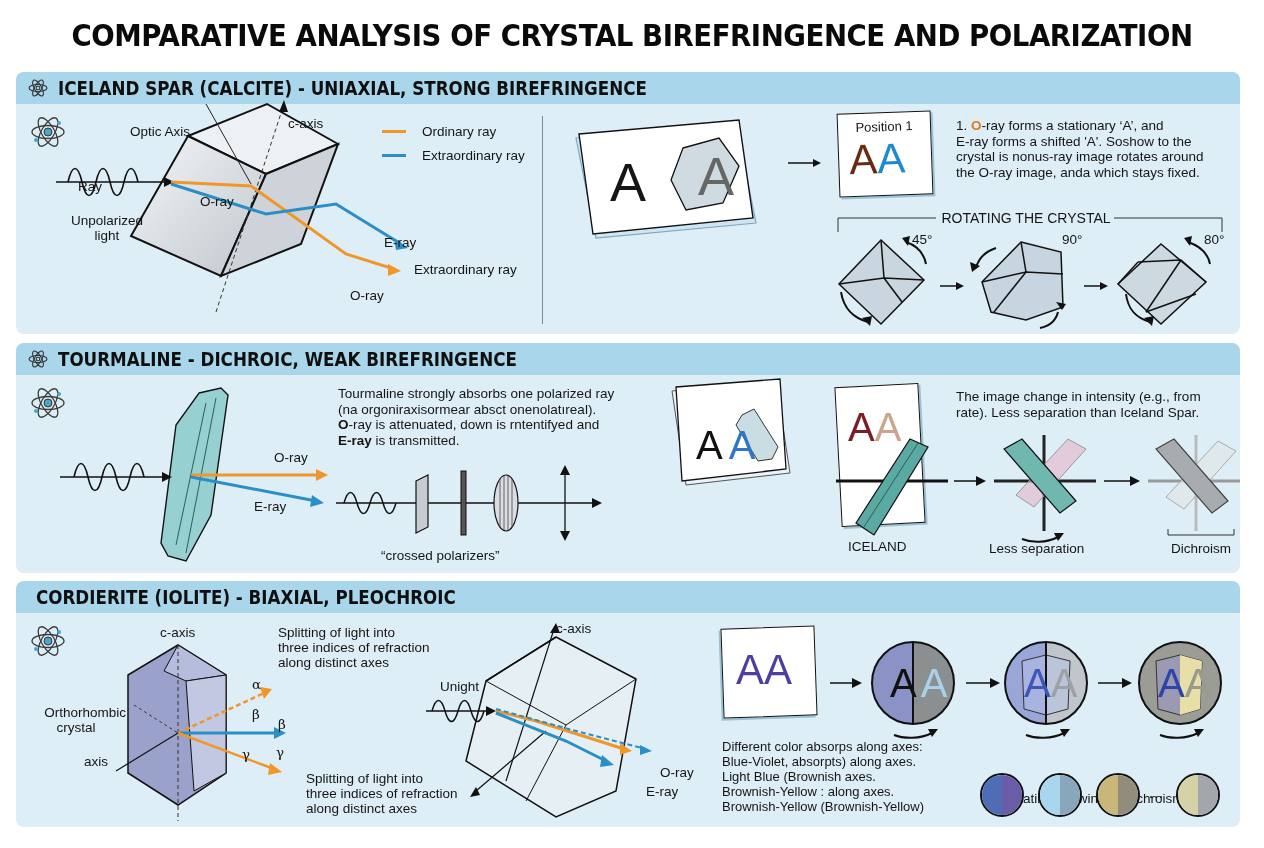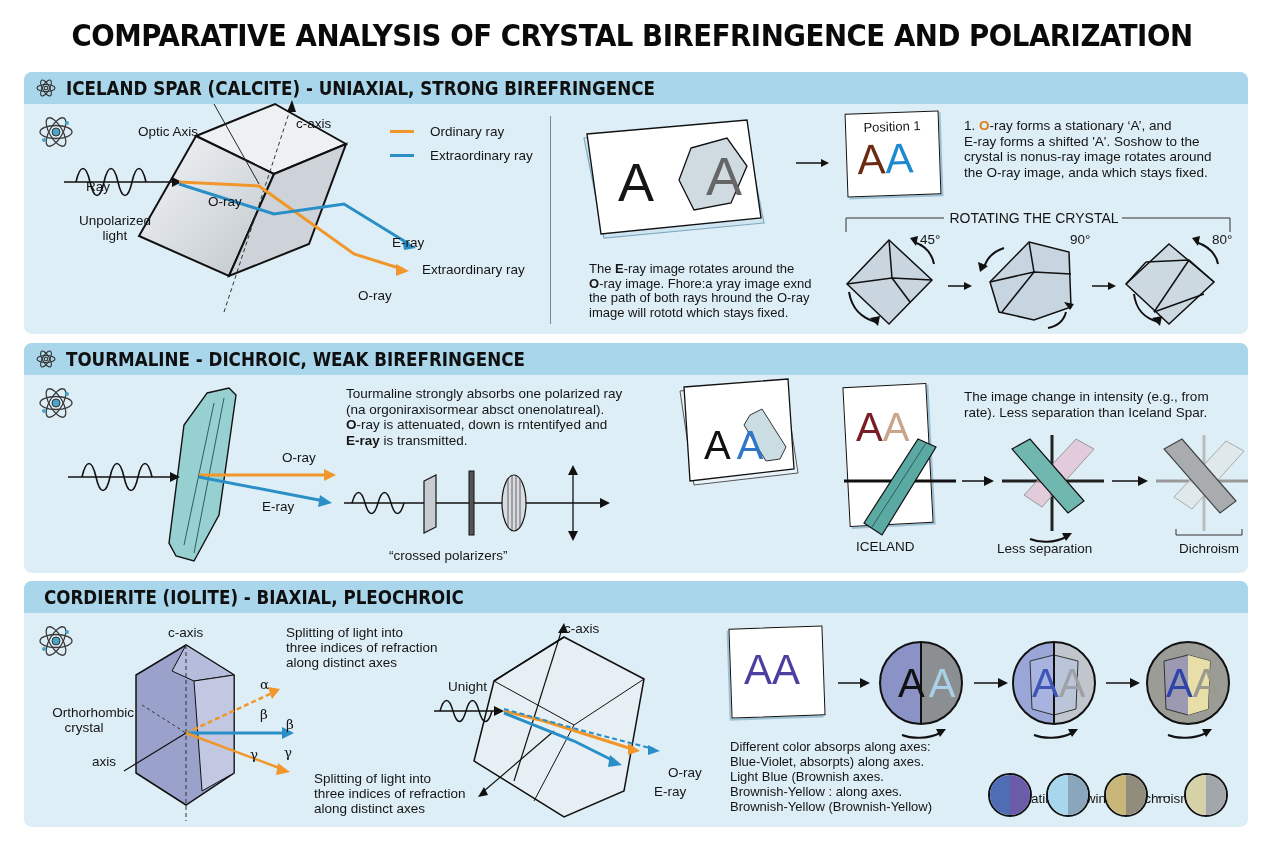--- a/index.html
+++ b/index.html
@@ -1,18 +1,18 @@
 <!DOCTYPE html>
 <html><head>
 <meta charset="utf-8">
 <style>
   html,body{margin:0;padding:0;background:#ffffff;}
   body{width:1264px;height:848px;position:relative;overflow:hidden;font-family:"Liberation Sans",sans-serif;color:#111;}
   .title{position:absolute;left:0;top:18px;width:1264px;text-align:center;font-family:"DejaVu Sans",sans-serif;font-weight:bold;font-size:30px;letter-spacing:-0.5px;color:#0a0a0a;transform:scaleX(0.92);}
-  .panel{position:absolute;left:24px;width:1224px;background:#deeef6;border-radius:8px;overflow:hidden;}
+  .panel{position:absolute;left:16px;width:1224px;background:#deeef6;border-radius:8px;overflow:hidden;}
   .panel-head{height:32px;background:#a9d6ea;display:flex;align-items:center;padding-left:12px;}
   .panel-head .hicon{width:20px;height:20px;margin-right:10px;}
   .panel-head .htxt{font-family:"DejaVu Sans",sans-serif;font-weight:bold;font-size:19px;color:#0f0f0f;transform:scaleX(0.88);transform-origin:left center;white-space:nowrap;}
   .abs{position:absolute;}
   .t{position:absolute;font-size:13.5px;line-height:15px;color:#151515;white-space:nowrap;}
   .t b{font-weight:bold;}
   .c{text-align:center;}
   svg{position:absolute;overflow:visible;}
   .divider{position:absolute;width:1px;background:#7a8a96;}
 </style>
@@ -89,26 +89,20 @@
 
   <div class="divider" style="left:526px;top:44px;height:208px;"></div>
 
   <svg style="left:555px;top:46px;" width="190" height="130" viewBox="0 0 190 130">
     <polygon points="5,20 165,5 185,105 25,120" fill="#cfe6f2" stroke="#7fa9c0" stroke-width="1.2"></polygon>
     <polygon points="8,16 168,2 182,100 22,116" fill="#ffffff" stroke="#111" stroke-width="1.4"></polygon>
     <polygon points="112,30 148,20 168,48 152,85 115,92 100,62" fill="#c8d4dc" fill-opacity="0.85" stroke="#111" stroke-width="1.3"></polygon>
   </svg>
   <div class="t" style="left:594px;top:82px;font-size:54px;line-height:56px;">A</div>
   <div class="t" style="left:682px;top:76px;font-size:54px;line-height:56px;color:#666;">A</div>
-  <div class="t" style="left:565px;top:190px;line-height:14.5px;font-size:13px;">
-    <span>The </span><b>E</b><span>-ray image rotates around the</span><br>
-    <b>O</b><span>-ray image. Fhore:a yray image exnd</span><br>
-    <span>the path of both rays hround the O-ray</span><br>
-    <span>image will rototd which stays fixed.</span>
-  </div>
 
   <svg style="left:772px;top:86px;" width="34" height="10">
       <line x1="0" y1="5" x2="26" y2="5" stroke="#111" stroke-width="1.5"></line>
       <polygon points="33,5 25,1 25,9" fill="#111"></polygon>
     </svg>
 
   <div class="abs" style="left:822px;top:40px;width:92px;height:82px;background:#fff;border:1.5px solid #111;transform:rotate(-2deg);box-shadow:2px 2px 0 #9cc1d4;">
     <div class="t c" style="left:0;top:6px;width:92px;font-size:13px;">Position 1</div>
     <div class="abs" style="left:10px;top:22px;font-size:42px;line-height:48px;">
       <span style="color:#6b2a12;">A</span><span style="color:#1d8ad0;">A</span>

